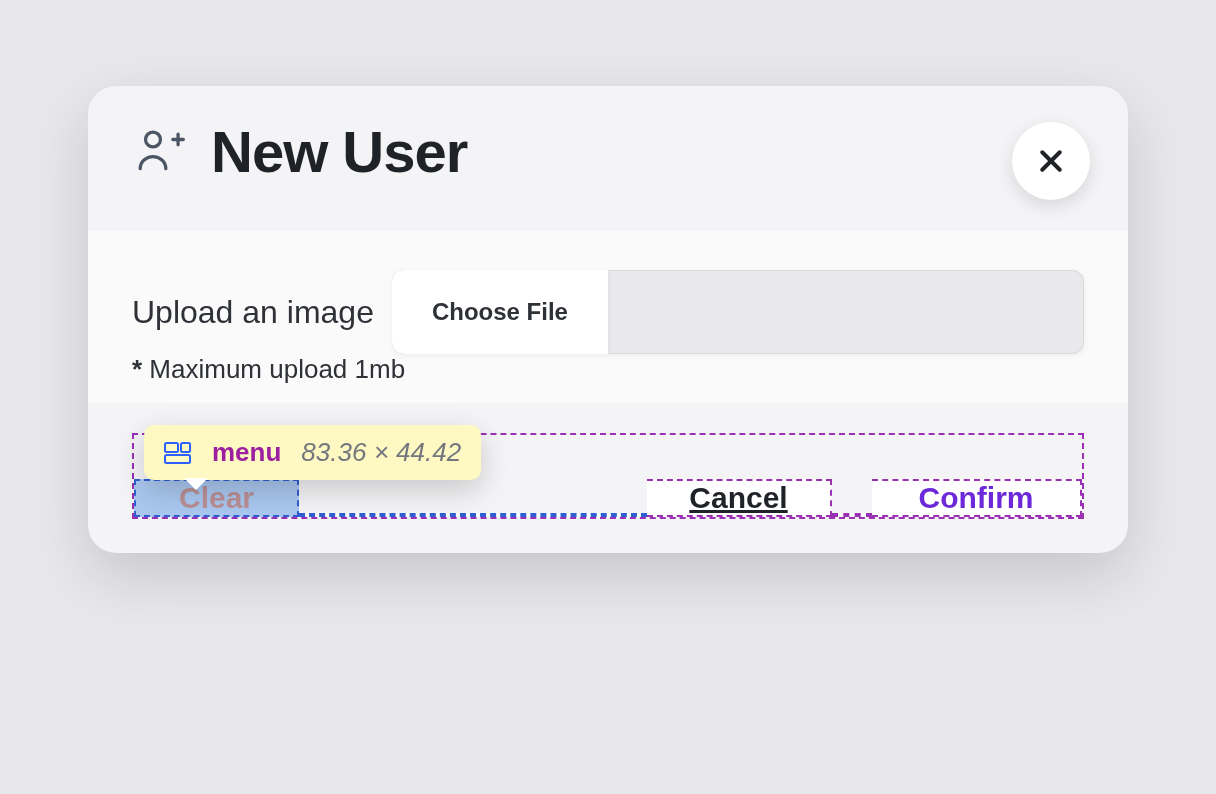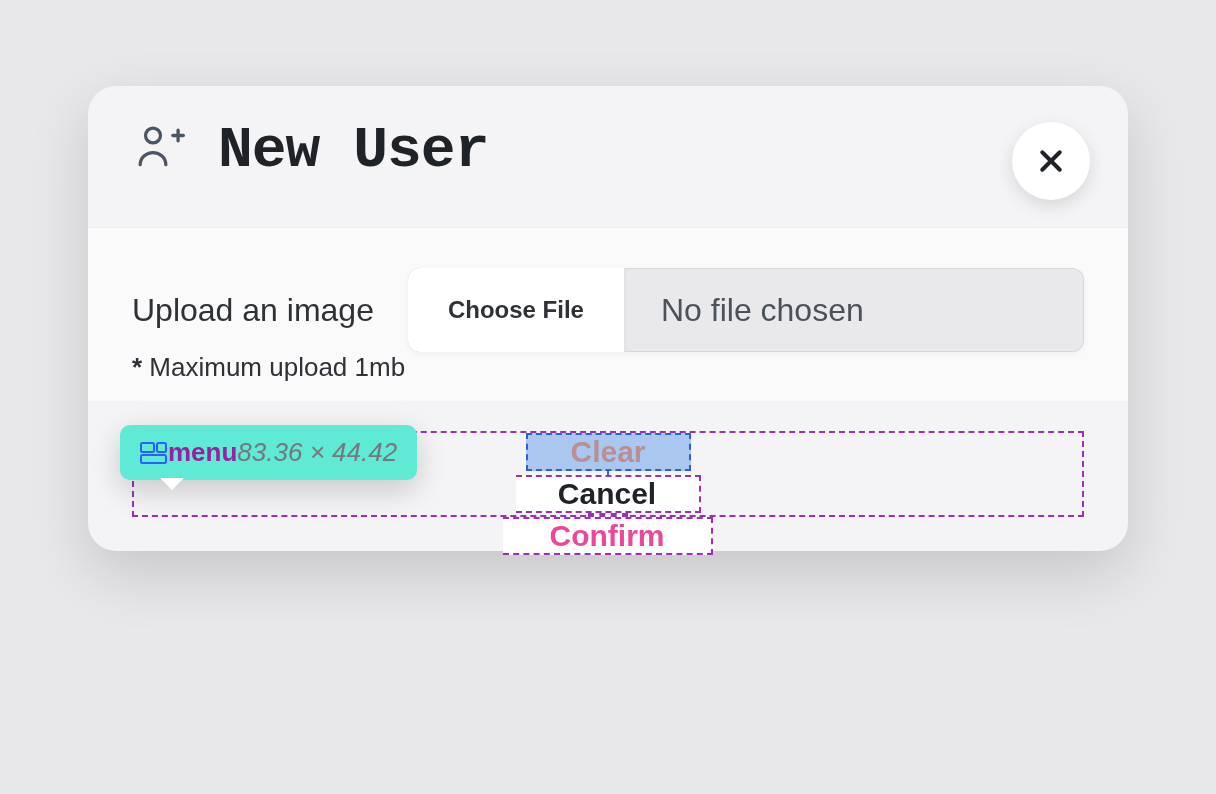--- a/index.html
+++ b/index.html
@@ -19,24 +19,24 @@
     width: 1040px;
     background: #f4f4f6;
     border-radius: 28px;
     box-shadow: 0 22px 60px rgba(0,0,0,0.15);
     overflow: visible;
   }
 
   
   .dlg-header {
     display: flex;
+    align-items: center;
     padding: 32px 44px 44px 44px;
-    gap: 30px;
-    position: relative;
-    font-family: Liberation Mono, monospace;
+    gap: 23px;
+    position: relative;
   }
   .dlg-header .person-icon {
     color: #4b5563;
   }
   .dlg-title {
     font-size: 58px;
     font-weight: 900;
     letter-spacing: -1px;
     color: #1f2328;
   }
@@ -59,21 +59,21 @@
 
   
   .dlg-body {
     background: #fafafb;
     border-top: 1px solid #eceff1;
     padding: 40px 44px 18px 44px;
   }
   .upload-row {
     display: flex;
     align-items: center;
-    gap: 34px;
+    gap: 18px;
   }
   .upload-label {
     font-size: 32px;
     color: #2e3136;
     white-space: nowrap;
   }
   .file-chooser {
     flex: 1;
     display: flex;
     align-items: stretch;
@@ -110,22 +110,21 @@
   }
   .hint .star { font-weight: 700; }
 
   
   .dlg-footer {
     position: relative;
     margin: 30px 44px 34px 44px;
     height: 86px;
     border: 2px dashed #9b30b5;
     display: flex;
-    align-items: center;
-    flex-direction: column;
+    align-items: flex-end;
   }
   .ft-item {
     display: flex;
     align-items: center;
     justify-content: center;
     font-size: 30px;
     font-weight: 800;
   }
   .ft-clear {
     width: 165px;
@@ -145,53 +144,54 @@
       transparent 13px 24px
     );
     background-color: #ffffff;
   }
   .ft-cancel {
     width: 185px;
     background: #ffffff;
     border: 2px dashed #9b30b5;
     border-left: none;
     color: #1f2328;
+    text-decoration: underline;
   }
   .ft-gap {
     width: 40px;
     border: 2px dashed #9b30b5;
     border-left: none;
     background-image: repeating-linear-gradient(
       -45deg,
       transparent 0 8px,
       #c87fd6 8px 11px,
       transparent 11px 20px
     );
     background-color: #ffffff;
   }
   .ft-confirm {
     width: 210px;
     background: #ffffff;
     border: 2px dashed #9b30b5;
     border-left: none;
-    color: #ec4899;
+    color: #6d28d9;
   }
 
   
   .inspector-tip {
     position: absolute;
-    left: 120px;
+    left: 144px;
     top: 425px;
-    background: #5eead4;
+    background: #fef9c3;
     border-radius: 10px;
     box-shadow: 0 10px 30px rgba(0,0,0,0.18);
     padding: 12px 20px;
     display: flex;
     align-items: center;
-    gap: 0;
+    gap: 20px;
     font-size: 26px;
     z-index: 20;
   }
   .inspector-tip::after {
     content: "";
     position: absolute;
     left: 40px;
     bottom: -10px;
     width: 0; height: 0;
     border-left: 12px solid transparent;
@@ -225,21 +225,20 @@
         </svg>
       </span>
     </button>
   </div>
 
   <div class="dlg-body">
     <div class="upload-row">
       <span class="upload-label">Upload an image</span>
       <div class="file-chooser">
         <button class="choose-btn">Choose File</button>
-        <span class="file-status">No file chosen</span>
       </div>
     </div>
     <p class="hint">
       <span class="star">*</span><span> Maximum upload 1mb</span>
     </p>
   </div>
 
   <div class="dlg-footer">
     <div class="ft-item ft-clear">
       <span>Clear</span>

